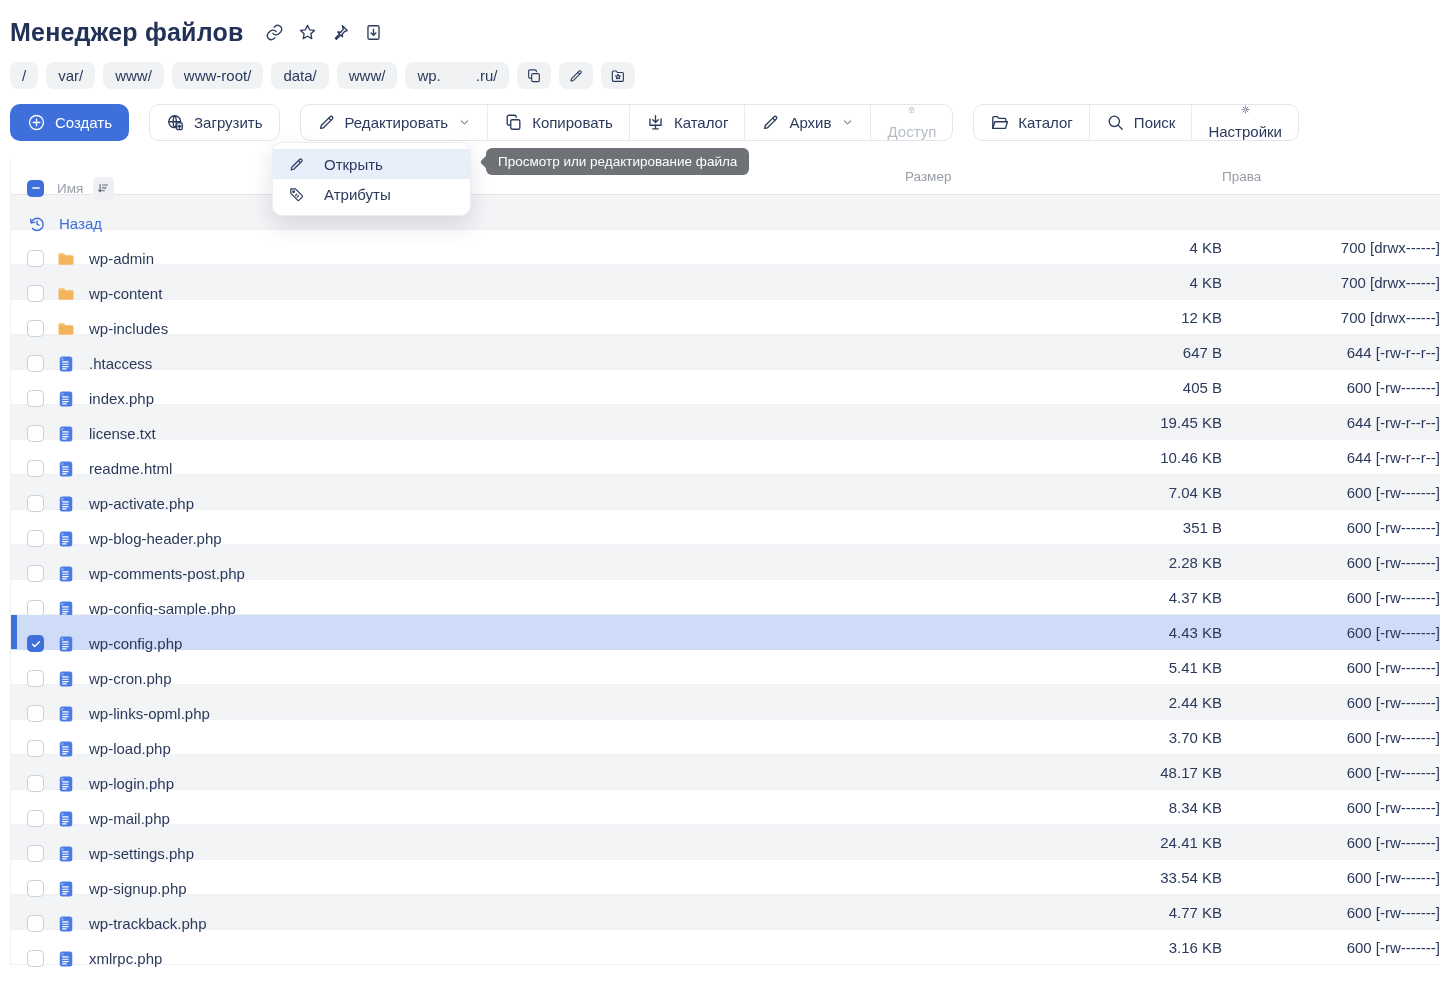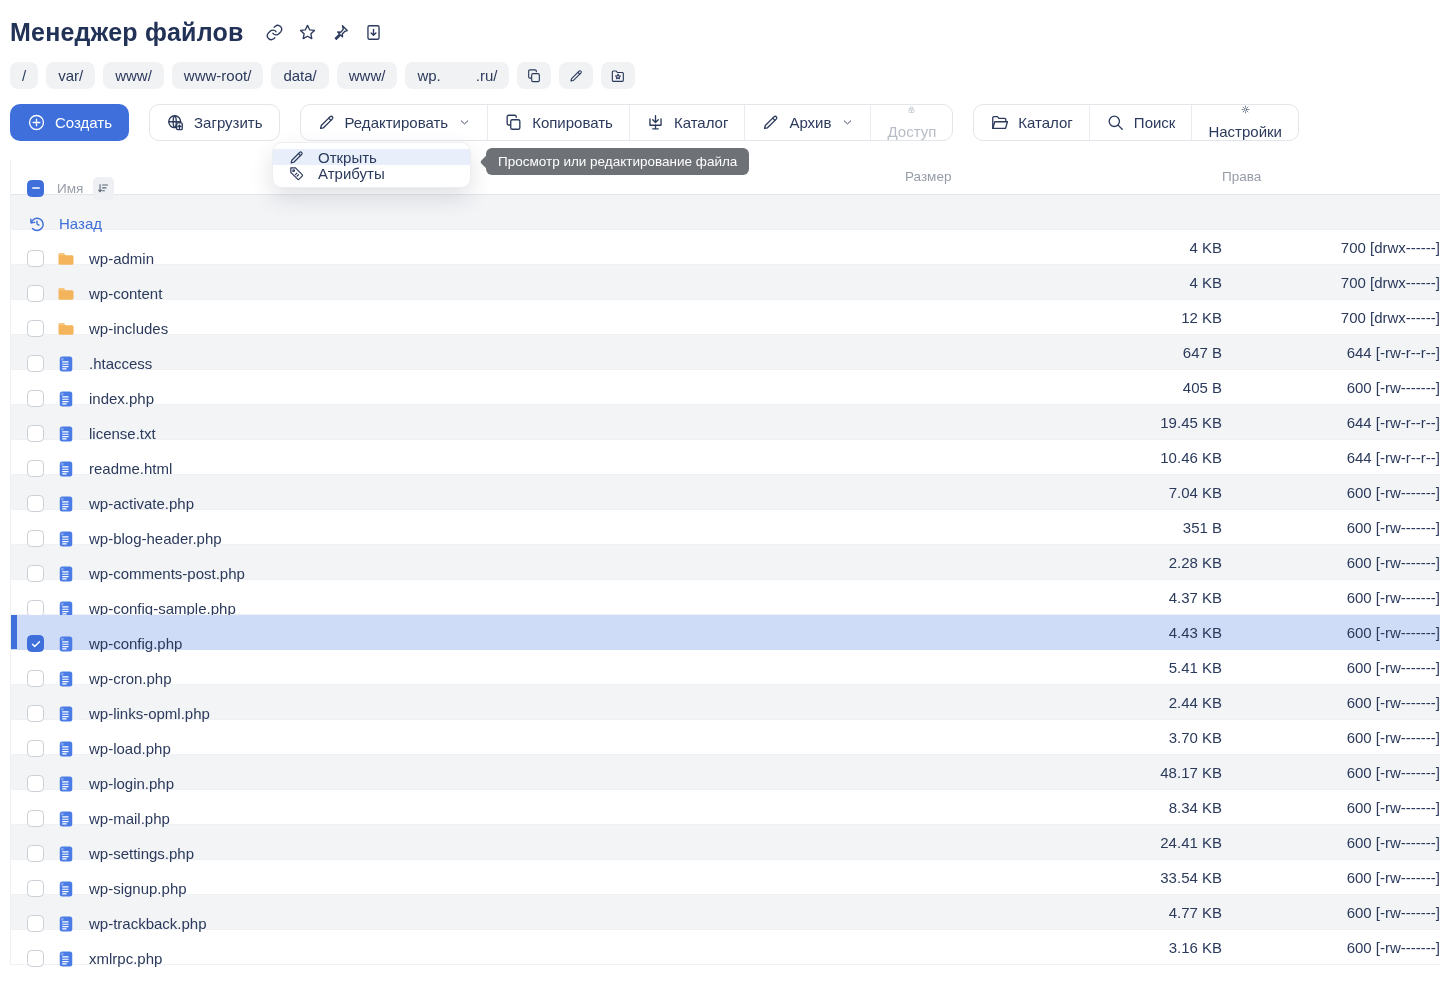--- a/index.html
+++ b/index.html
@@ -38,21 +38,21 @@
   .btn-group .btn:last-child { border-right:none;flex-direction:column; }
   .btn .chev { width:13px; height:13px; margin-left:1px; }
   .btn.disabled { color:#b7bdc7; cursor:default; }
 
   
   .menu {
     position:absolute; left:272px; top:142px; width:199px; z-index:10;
     background:#fff; border:1px solid #eceef1; border-radius:10px;
     box-shadow:0 10px 22px rgba(40,50,70,.14); padding:6px 0;
   }
-  .mi { height:16px; display:flex; align-items:center; gap:13px; padding:0 15px; font-size:15px; cursor:pointer; }
+  .mi { height:30px; display:flex; align-items:center; gap:19px; padding:0 15px; font-size:15px; cursor:pointer; }
   .mi.active { background:#e8effb; }
   .mi-ic { width:17px; height:17px; color:#2b3a5c; flex:none; }
 
   
   .tooltip {
     position:absolute; left:486px; top:148px; z-index:11;
     background:#6e7277; color:#fff; font-size:13.5px;
     height:27px; display:flex; align-items:center; padding:0 12px;
     border-radius:6px; white-space:nowrap;
   }

